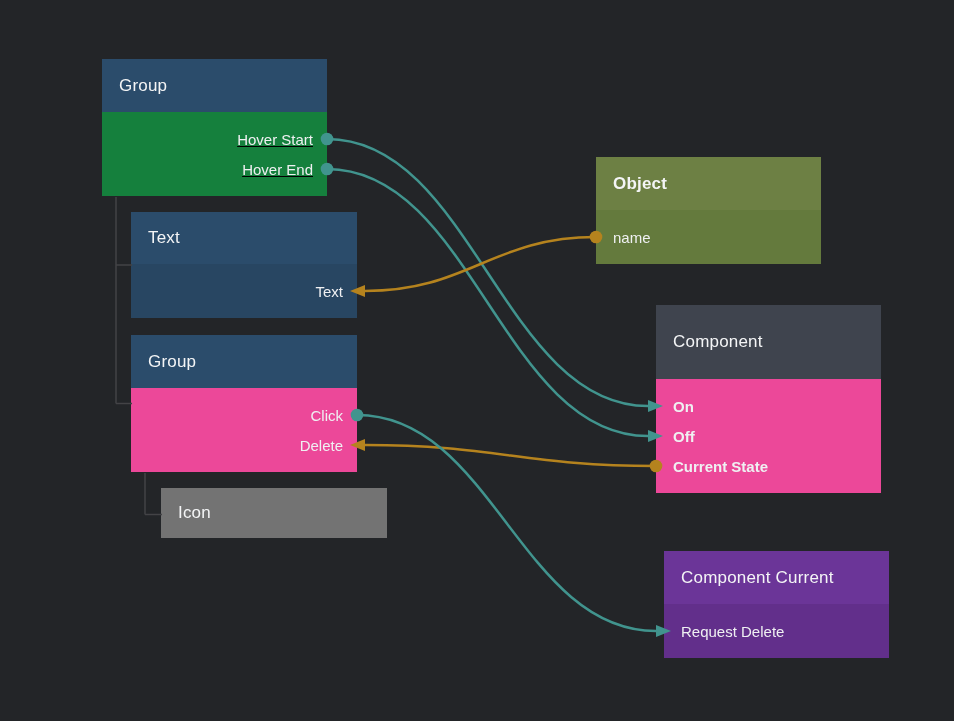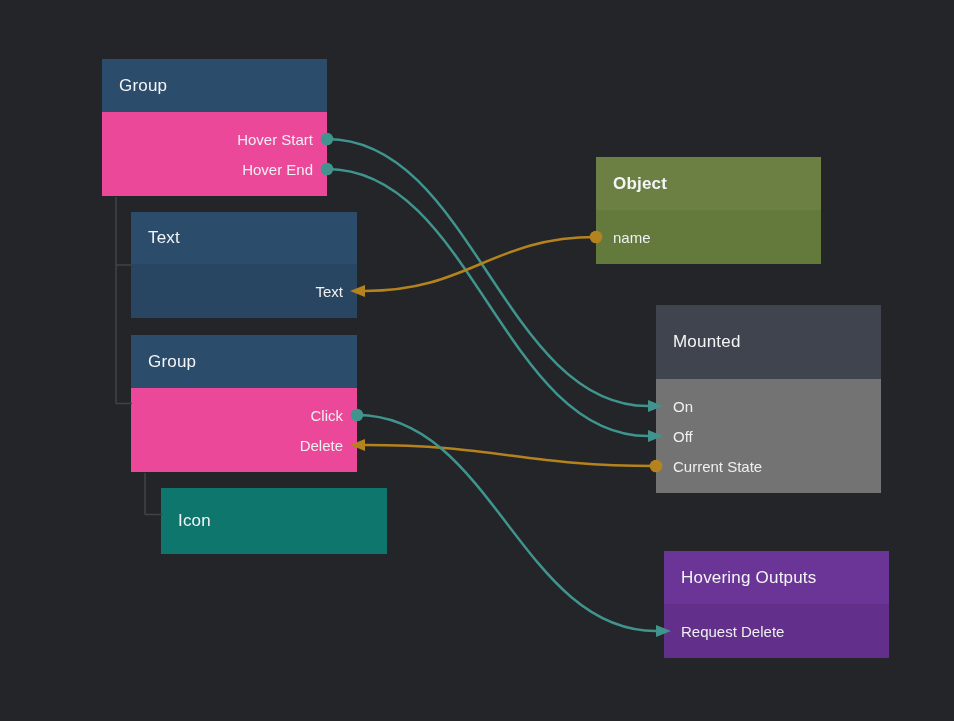--- a/index.html
+++ b/index.html
@@ -58,21 +58,21 @@
       <circle cx="596" cy="237" r="6.3" fill="#b5831e"></circle>
       <polygon points="663,406 648,400 648,412" fill="#41948e"></polygon>
       <polygon points="663,436 648,430 648,442" fill="#41948e"></polygon>
       <circle cx="656" cy="466" r="6.3" fill="#b5831e"></circle>
       <polygon points="671,631 656,625 656,637" fill="#41948e"></polygon>
     </svg>
 <div class="node" style="left: 102px; top: 59px; width: 225px; height: 137px;">
       <div class="node-header" style="height: 53px; background: rgb(43, 76, 107);">
         <div class="node-title" style="color: rgb(244, 245, 246);">Group</div>
       </div>
-      <div class="node-body" style="height: 84px; background: #ec4899;">
+      <div class="node-body" style="height: 84px; background: #15803d; text-decoration: underline;">
         <div class="port-row side-right">
           <span class="port-label" style="color: rgb(239, 240, 242);">Hover Start</span>
         </div>
         <div class="port-row side-right">
           <span class="port-label" style="color: rgb(239, 240, 242);">Hover End</span>
         </div>
       </div>
     </div>
     <div class="node" style="left: 131px; top: 212px; width: 226px; height: 106px;">
       <div class="node-header" style="height: 52px; background: rgb(43, 76, 107);">
@@ -91,53 +91,53 @@
       <div class="node-body" style="height: 84px; background: #ec4899;">
         <div class="port-row side-right">
           <span class="port-label" style="color: rgb(239, 240, 242);">Click</span>
         </div>
         <div class="port-row side-right">
           <span class="port-label" style="color: rgb(239, 240, 242);">Delete</span>
         </div>
       </div>
     </div>
     <div class="node" style="left: 161px; top: 488px; width: 226px; height: 53px;">
-      <div class="node-header" style="height: 66px; background: #0f766e;">
+      <div class="node-header" style="height: 50px; background: #737373;">
         <div class="node-title" style="color: rgb(244, 245, 246);">Icon</div>
       </div>
     </div>
     <div class="node" style="left: 596px; top: 157px; width: 225px; height: 107px;">
       <div class="node-header" style="height: 53px; background: rgb(109, 128, 68);">
         <div class="node-title" style="color: rgb(244, 245, 246); font-weight: bold;">Object</div>
       </div>
       <div class="node-body" style="height: 54px; background: rgb(100, 122, 61);">
         <div class="port-row side-left">
           <span class="port-label" style="color: rgb(239, 240, 242);">name</span>
         </div>
       </div>
     </div>
     <div class="node" style="left: 656px; top: 305px; width: 225px; height: 188px;">
       <div class="node-header" style="height: 74px; background: rgb(63, 68, 78);">
-        <div class="node-title" style="color: rgb(244, 245, 246);">Mounted</div>
+        <div class="node-title" style="color: rgb(244, 245, 246);">Component</div>
       </div>
-      <div class="node-body" style="height: 114px; background: #737373;">
+      <div class="node-body" style="height: 114px; background: #ec4899; font-weight: bold;">
         <div class="port-row side-left">
           <span class="port-label" style="color: rgb(239, 240, 242);">On</span>
         </div>
         <div class="port-row side-left">
           <span class="port-label" style="color: rgb(239, 240, 242);">Off</span>
         </div>
         <div class="port-row side-left">
           <span class="port-label" style="color: rgb(239, 240, 242);">Current State</span>
         </div>
       </div>
     </div>
     <div class="node" style="left: 664px; top: 551px; width: 225px; height: 107px;">
       <div class="node-header" style="height: 53px; background: rgb(107, 53, 152);">
-        <div class="node-title" style="color: rgb(244, 245, 246);">Hovering Outputs</div>
+        <div class="node-title" style="color: rgb(244, 245, 246);">Component Current</div>
       </div>
       <div class="node-body" style="height: 54px; background: rgb(98, 47, 139);">
         <div class="port-row side-left">
           <span class="port-label" style="color: rgb(239, 240, 242);">Request Delete</span>
         </div>
       </div>
     </div>
   </div>
 
 </body></html>

